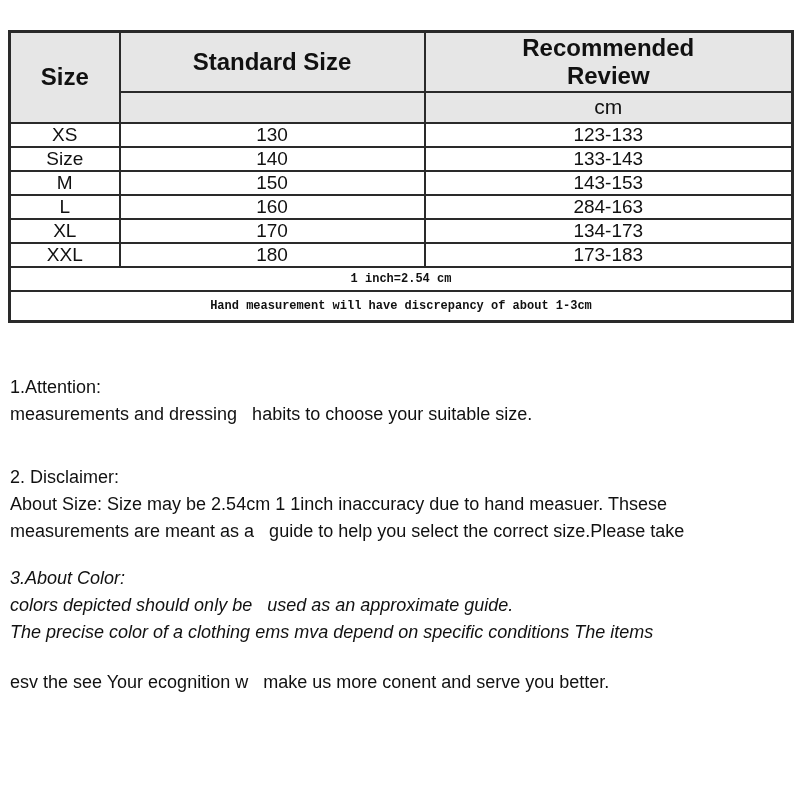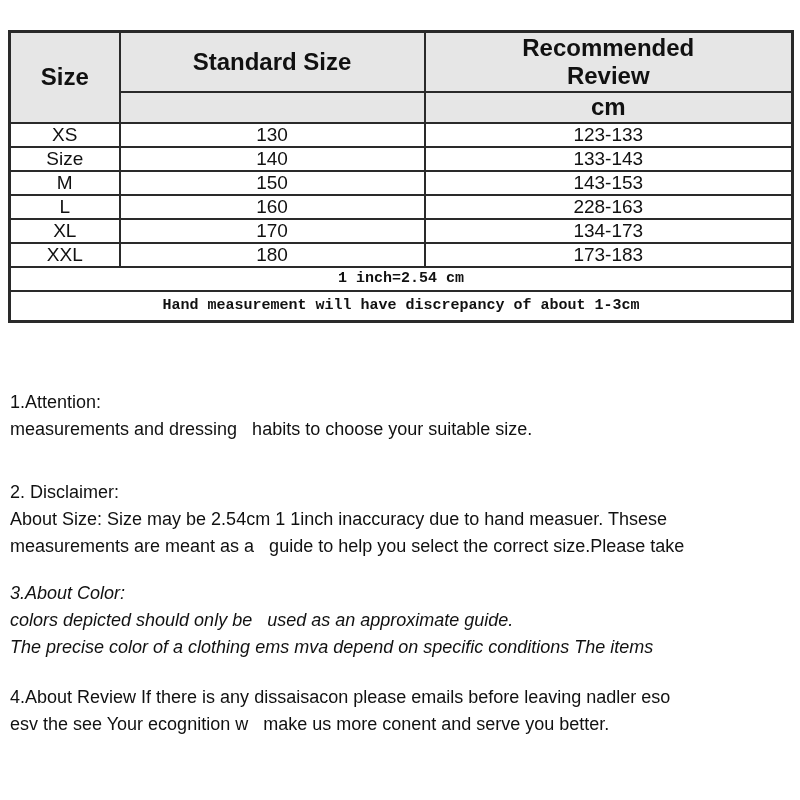--- a/index.html
+++ b/index.html
@@ -37,41 +37,41 @@
   tr.hdr1{height:60px;}
   tr.hdr2{height:31px;}
   tr.hdr1 th, th.rowspan-size{
     background:var(--header-bg);
     font-weight:bold;
     font-size:24px;
     line-height:28px;
   }
   tr.hdr2 th{
     background:var(--header-bg);
-    font-weight:bold;
-    font-size:24px;
+    font-weight:normal;
+    font-size:21px;
   }
   tr.data-row{height:21px;}
   tr.data-row td{
     font-size:19px;
     font-weight:normal;
     background:#ffffff;
   }
   tr.note-row-1{height:24px;}
   tr.note-row-2{height:31px;}
   td.mono-note{
     font-family:"Liberation Mono", monospace;
     font-weight:bold;
-    font-size:15px;
+    font-size:12px;
     background:#ffffff;
     white-space:pre;
   }
   .notes{
     position:absolute;
-    left:10px;top:376px;
+    left:10px;top:361px;
     width:782px;
     font-size:18px;
     line-height:27px;
   }
   .notes .line{white-space:pre-wrap;}
   .section-1{margin-top:13px;}
   .section-2{margin-top:36px;}
   .section-3{margin-top:20px;font-style:italic;}
   .section-4{margin-top:23px;}
 </style>
@@ -111,21 +111,21 @@
         <td>133-143</td>
       </tr>
       <tr class="data-row">
         <td>M</td>
         <td>150</td>
         <td>143-153</td>
       </tr>
       <tr class="data-row">
         <td>L</td>
         <td>160</td>
-        <td>228-163</td>
+        <td>284-163</td>
       </tr>
       <tr class="data-row">
         <td>XL</td>
         <td>170</td>
         <td>134-173</td>
       </tr>
       <tr class="data-row">
         <td>XXL</td>
         <td>180</td>
         <td>173-183</td>
@@ -153,18 +153,17 @@
       <div class="line">measurements are meant as a   guide to help you select the correct size.Please take</div>
     </div>
 
     <div class="section section-3">
       <div class="line title">3.About Color:</div>
       <div class="line">colors depicted should only be   used as an approximate guide.</div>
       <div class="line">The precise color of a clothing ems mva depend on specific conditions The items</div>
     </div>
 
     <div class="section section-4">
-      <div class="line">4.About Review If there is any dissaisacon please emails before leaving nadler eso</div>
       <div class="line">esv the see Your ecognition w   make us more conent and serve you better.</div>
     </div>
 
   </div>
 </div>
 
 </body></html>

